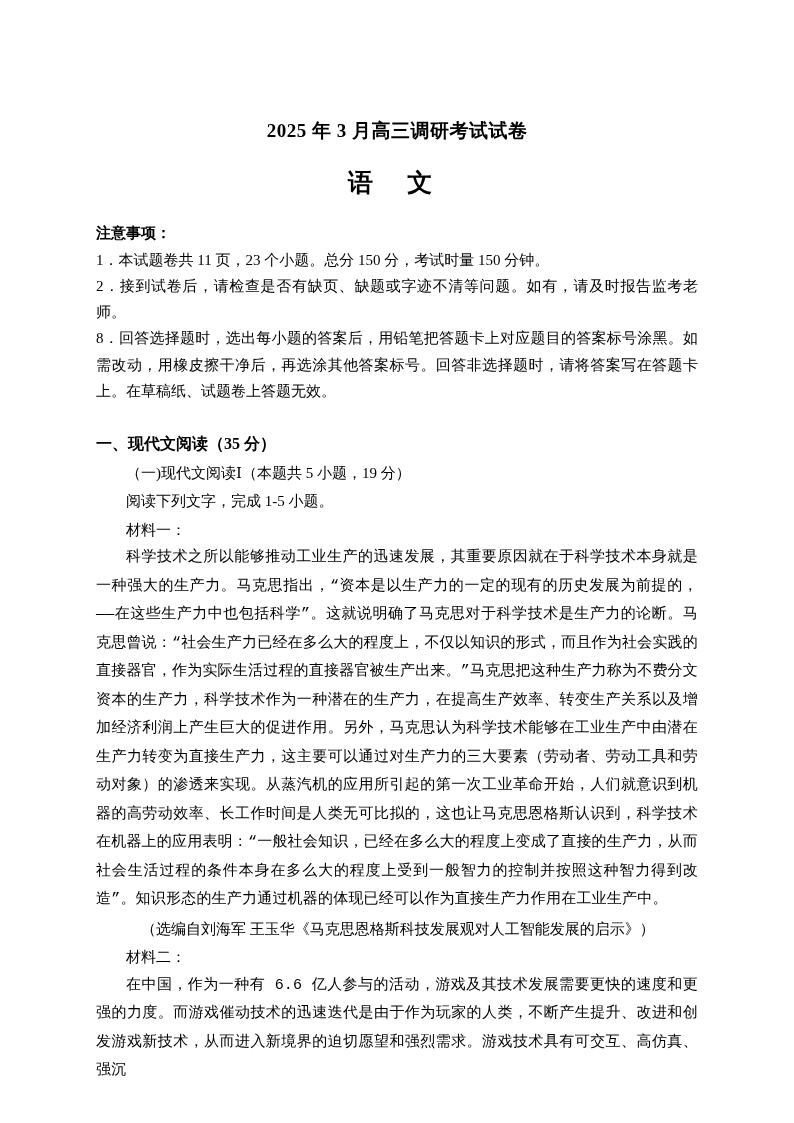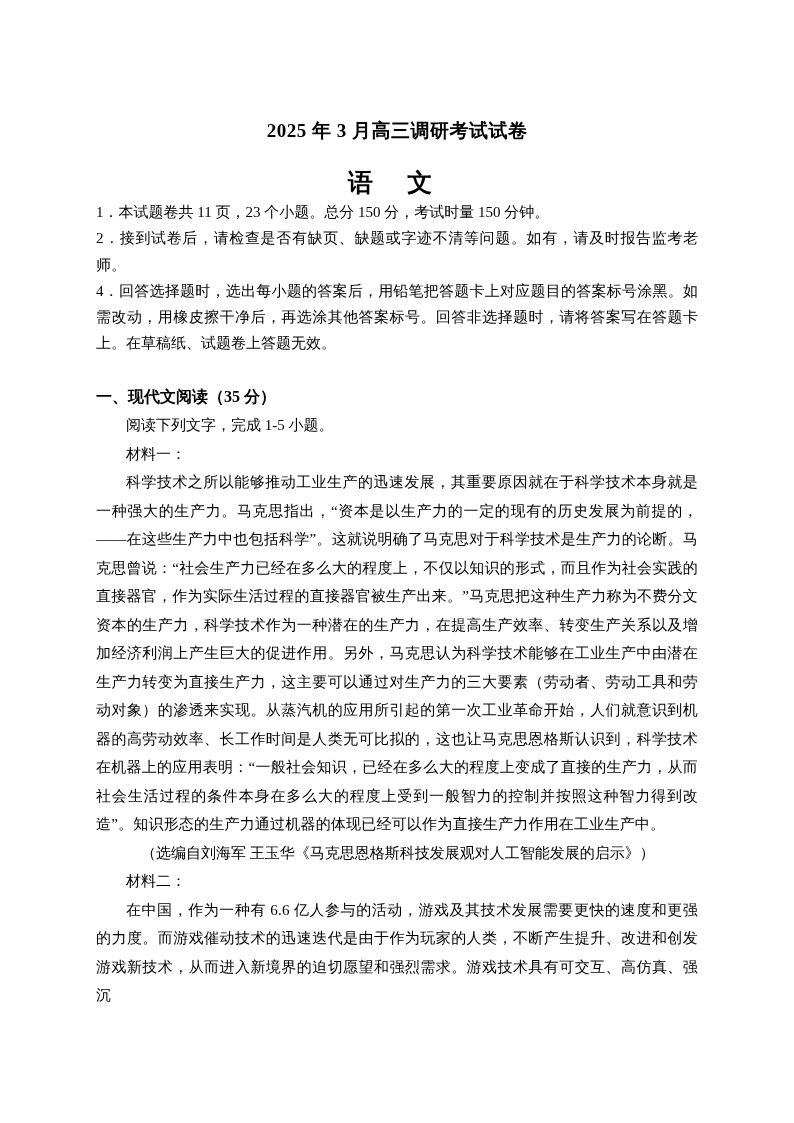--- a/index.html
+++ b/index.html
@@ -60,40 +60,43 @@
     font-size: 15px;
     line-height: 1.9;
     text-indent: 2em;
   }
   .para-body {
     font-size: 15px;
     line-height: 1.9;
     text-align: justify;
     text-indent: 2em;
     letter-spacing: 0.2px;
+    font-family: Liberation Mono, monospace;
   }
   .source-line {
     font-size: 15px;
     line-height: 1.9;
     text-indent: 3em;
   }
 </style>
 </head>
 <body>
 
 <div class="page">
 
   <div class="doc-title">2025 年 3 月高三调研考试试卷</div>
   <div class="doc-subject">语 文</div>
 
+  <div class="notice-heading">注意事项：</div>
   <div class="notice-item">1．本试题卷共 11 页，23 个小题。总分 150 分，考试时量 150 分钟。</div>
   <div class="notice-item">2．接到试卷后，请检查是否有缺页、缺题或字迹不清等问题。如有，请及时报告监考老师。</div>
-  <div class="notice-item">4．回答选择题时，选出每小题的答案后，用铅笔把答题卡上对应题目的答案标号涂黑。如需改动，用橡皮擦干净后，再选涂其他答案标号。回答非选择题时，请将答案写在答题卡上。在草稿纸、试题卷上答题无效。</div>
+  <div class="notice-item">8．回答选择题时，选出每小题的答案后，用铅笔把答题卡上对应题目的答案标号涂黑。如需改动，用橡皮擦干净后，再选涂其他答案标号。回答非选择题时，请将答案写在答题卡上。在草稿纸、试题卷上答题无效。</div>
 
   <div class="section-heading">一、现代文阅读（35 分）</div>
+  <div class="sub-heading">（一)现代文阅读Ⅰ（本题共 5 小题，19 分）</div>
   <div class="sub-heading">阅读下列文字，完成 1-5 小题。</div>
 
   <div class="sub-heading">材料一：</div>
   <div class="para-body">科学技术之所以能够推动工业生产的迅速发展，其重要原因就在于科学技术本身就是一种强大的生产力。马克思指出，“资本是以生产力的一定的现有的历史发展为前提的，——在这些生产力中也包括科学”。这就说明确了马克思对于科学技术是生产力的论断。马克思曾说：“社会生产力已经在多么大的程度上，不仅以知识的形式，而且作为社会实践的直接器官，作为实际生活过程的直接器官被生产出来。”马克思把这种生产力称为不费分文资本的生产力，科学技术作为一种潜在的生产力，在提高生产效率、转变生产关系以及增加经济利润上产生巨大的促进作用。另外，马克思认为科学技术能够在工业生产中由潜在生产力转变为直接生产力，这主要可以通过对生产力的三大要素（劳动者、劳动工具和劳动对象）的渗透来实现。从蒸汽机的应用所引起的第一次工业革命开始，人们就意识到机器的高劳动效率、长工作时间是人类无可比拟的，这也让马克思恩格斯认识到，科学技术在机器上的应用表明：“一般社会知识，已经在多么大的程度上变成了直接的生产力，从而社会生活过程的条件本身在多么大的程度上受到一般智力的控制并按照这种智力得到改造”。知识形态的生产力通过机器的体现已经可以作为直接生产力作用在工业生产中。</div>
   <div class="source-line">（选编自刘海军 王玉华《马克思恩格斯科技发展观对人工智能发展的启示》）</div>
 
   <div class="sub-heading">材料二：</div>
   <div class="para-body">在中国，作为一种有 6.6 亿人参与的活动，游戏及其技术发展需要更快的速度和更强的力度。而游戏催动技术的迅速迭代是由于作为玩家的人类，不断产生提升、改进和创发游戏新技术，从而进入新境界的迫切愿望和强烈需求。游戏技术具有可交互、高仿真、强沉</div>
 
 </div>

